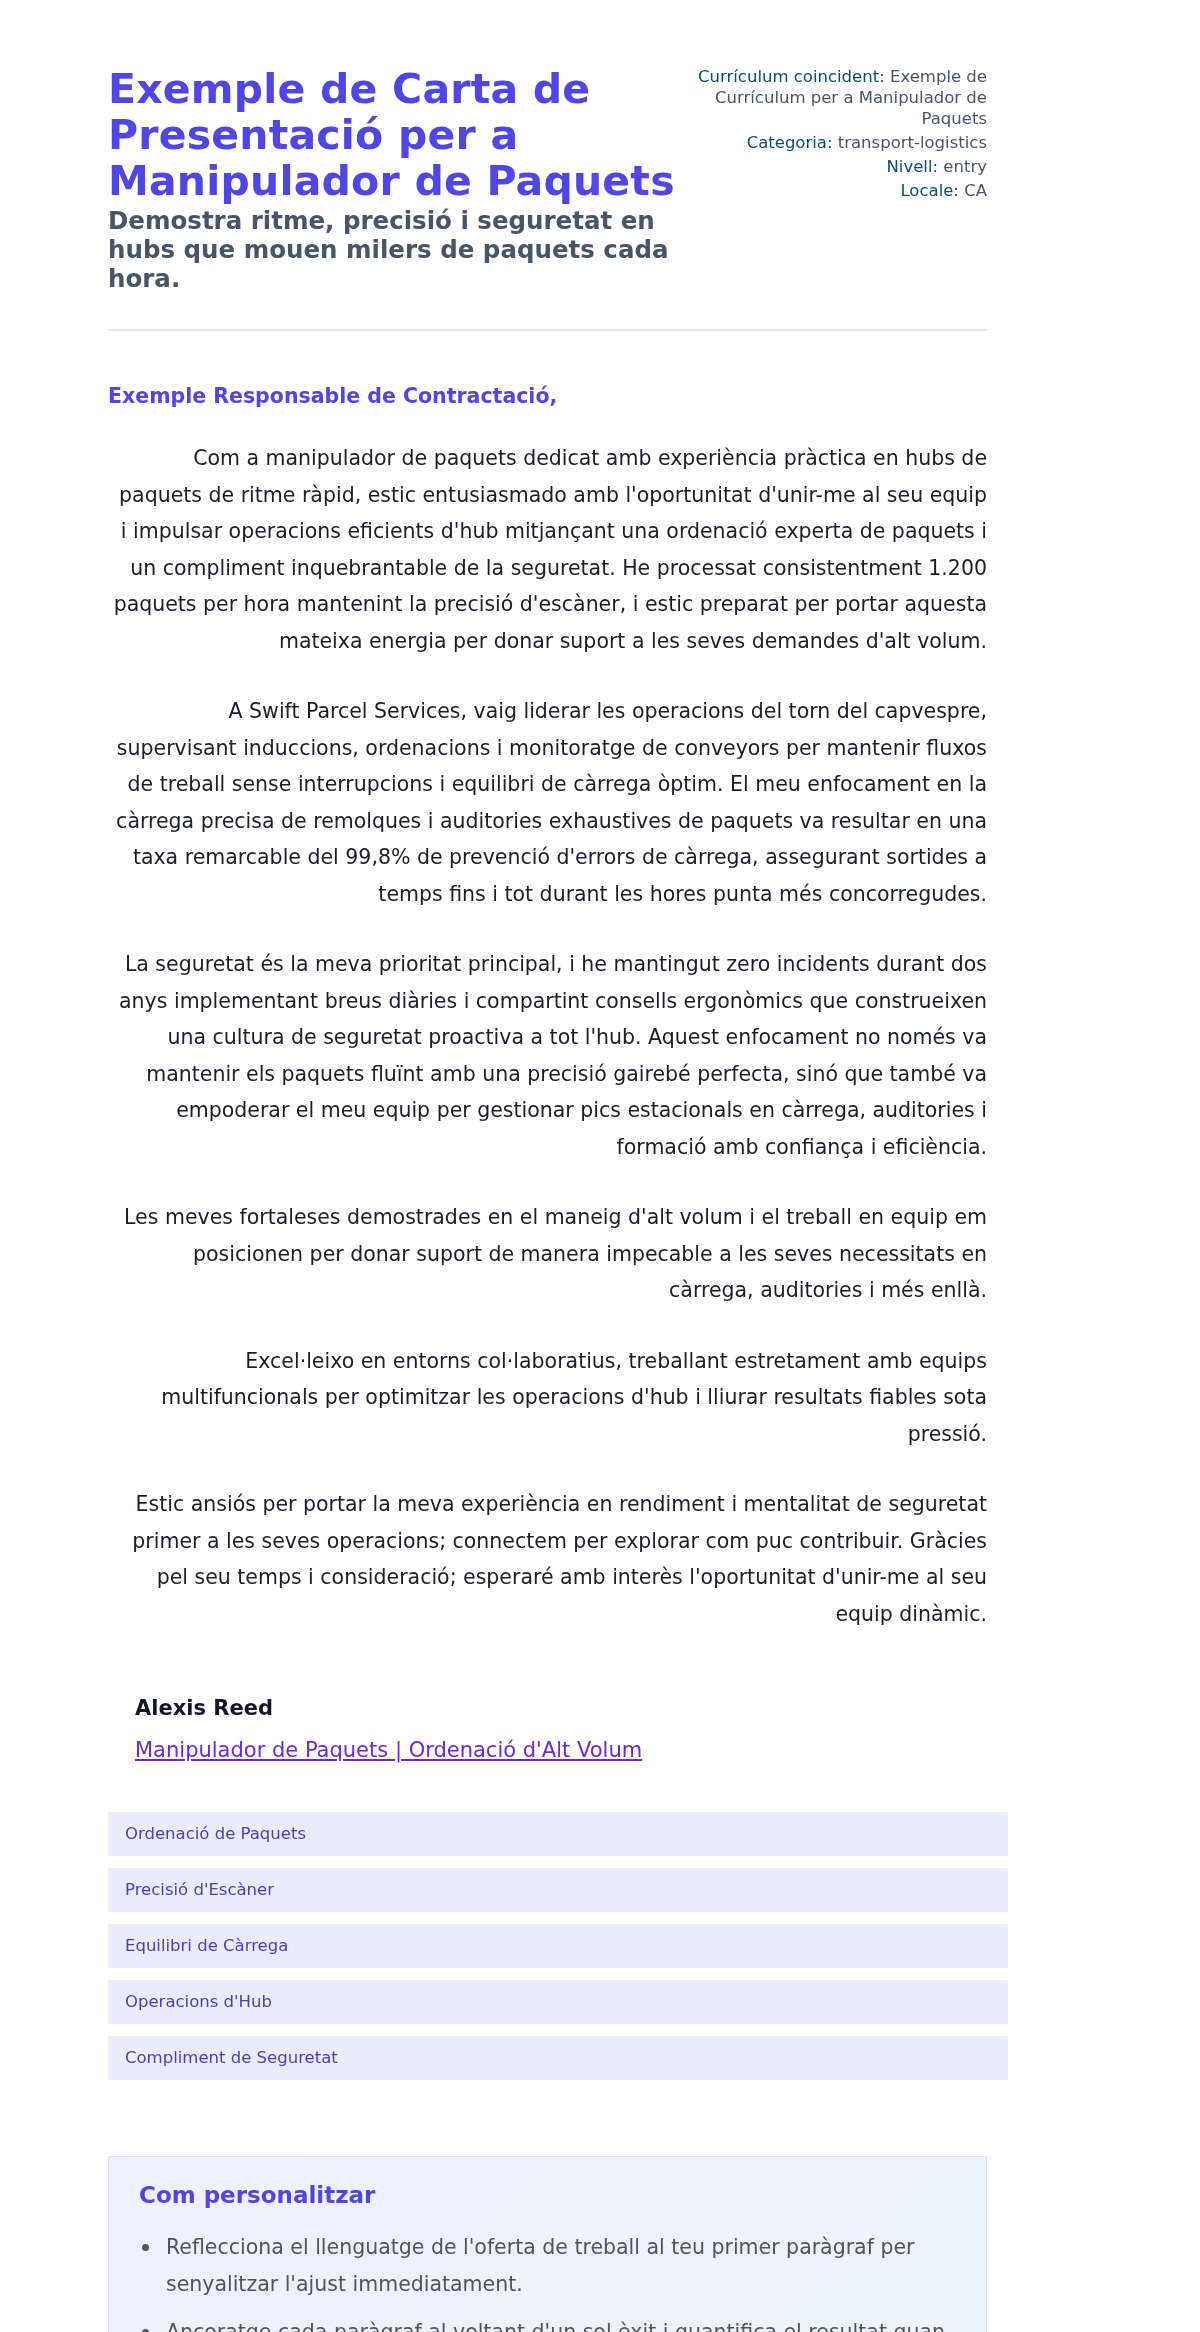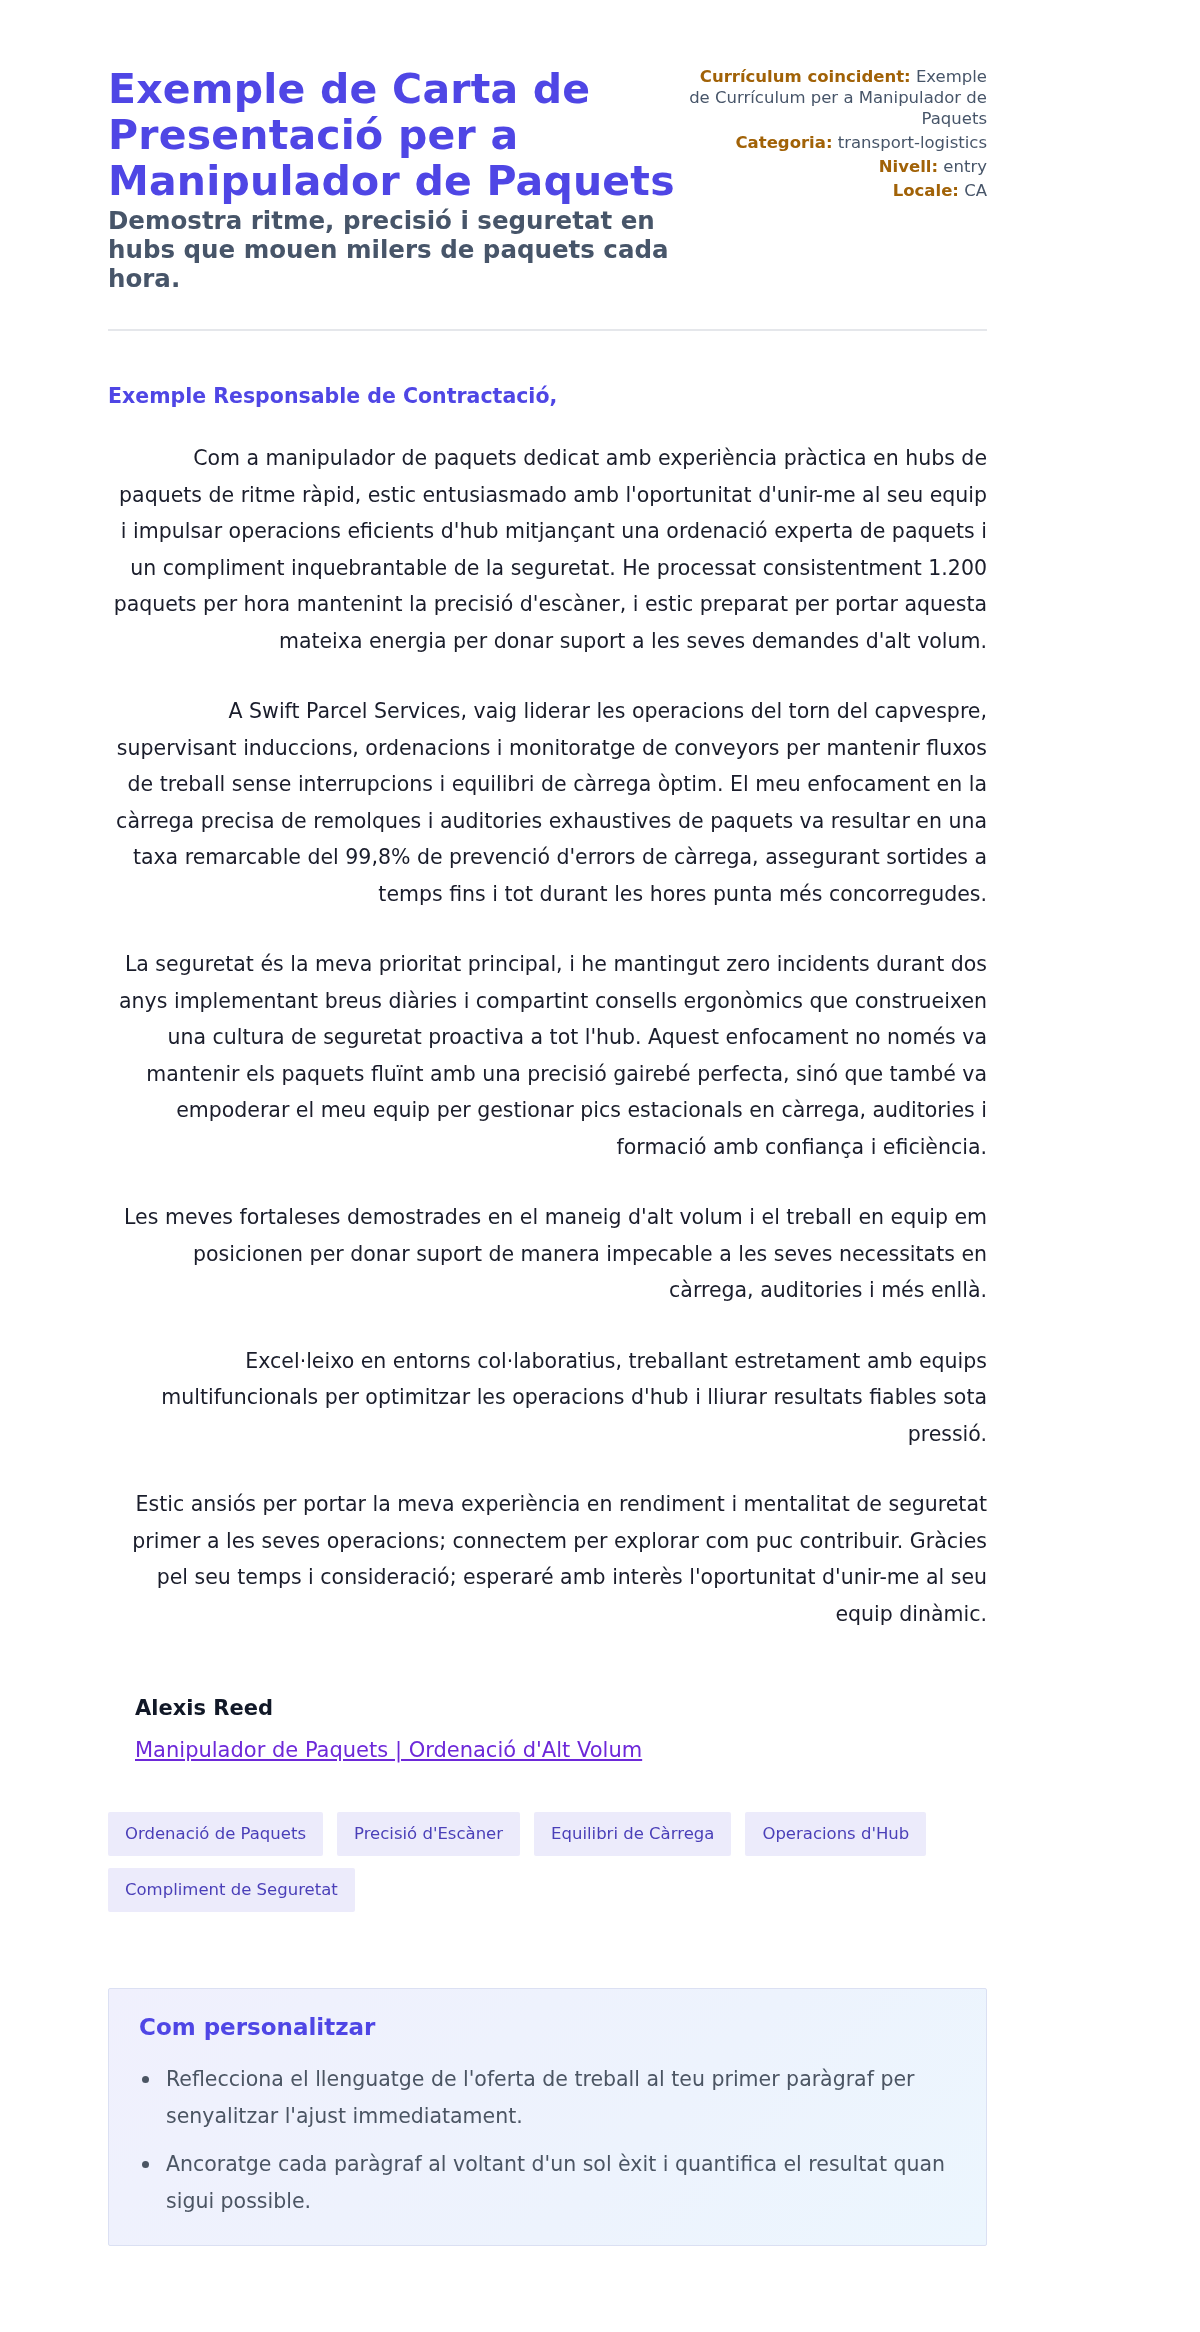--- a/index.html
+++ b/index.html
@@ -38,21 +38,21 @@
     }
     .meta {
       width: 330px;
       text-align: right;
       font-size: 16.5px;
       line-height: 21px;
       color: #475569;
       margin-top: 0px;
     }
     .meta-row { margin-bottom: 3px; }
-    .meta-row b { color: #a16207; font-weight: bold; }
+    .meta-row b { color: #0c4a6e; font-weight: normal; }
     .salutation {
       margin-top: 52px;
       font-size: 20.5px;
       font-weight: bold;
       color: #4f46e5;
       line-height: 26px;
     }
     .body-para {
       font-size: 20.5px;
       line-height: 36.5px;
@@ -74,20 +74,21 @@
       line-height: 28px;
       margin-top: 14px;
       text-decoration: underline;
     }
     .tags {
       margin-top: 48px;
       display: flex;
       flex-wrap: wrap;
       gap: 12px 14px;
       width: 900px;
+      flex-direction: column;
     }
     .tag {
       background: #ecebfb;
       color: #4a3fb8;
       font-size: 16.5px;
       line-height: 20px;
       padding: 12px 17px 12px 17px;
       border-radius: 2px;
       cursor: pointer;
     }

